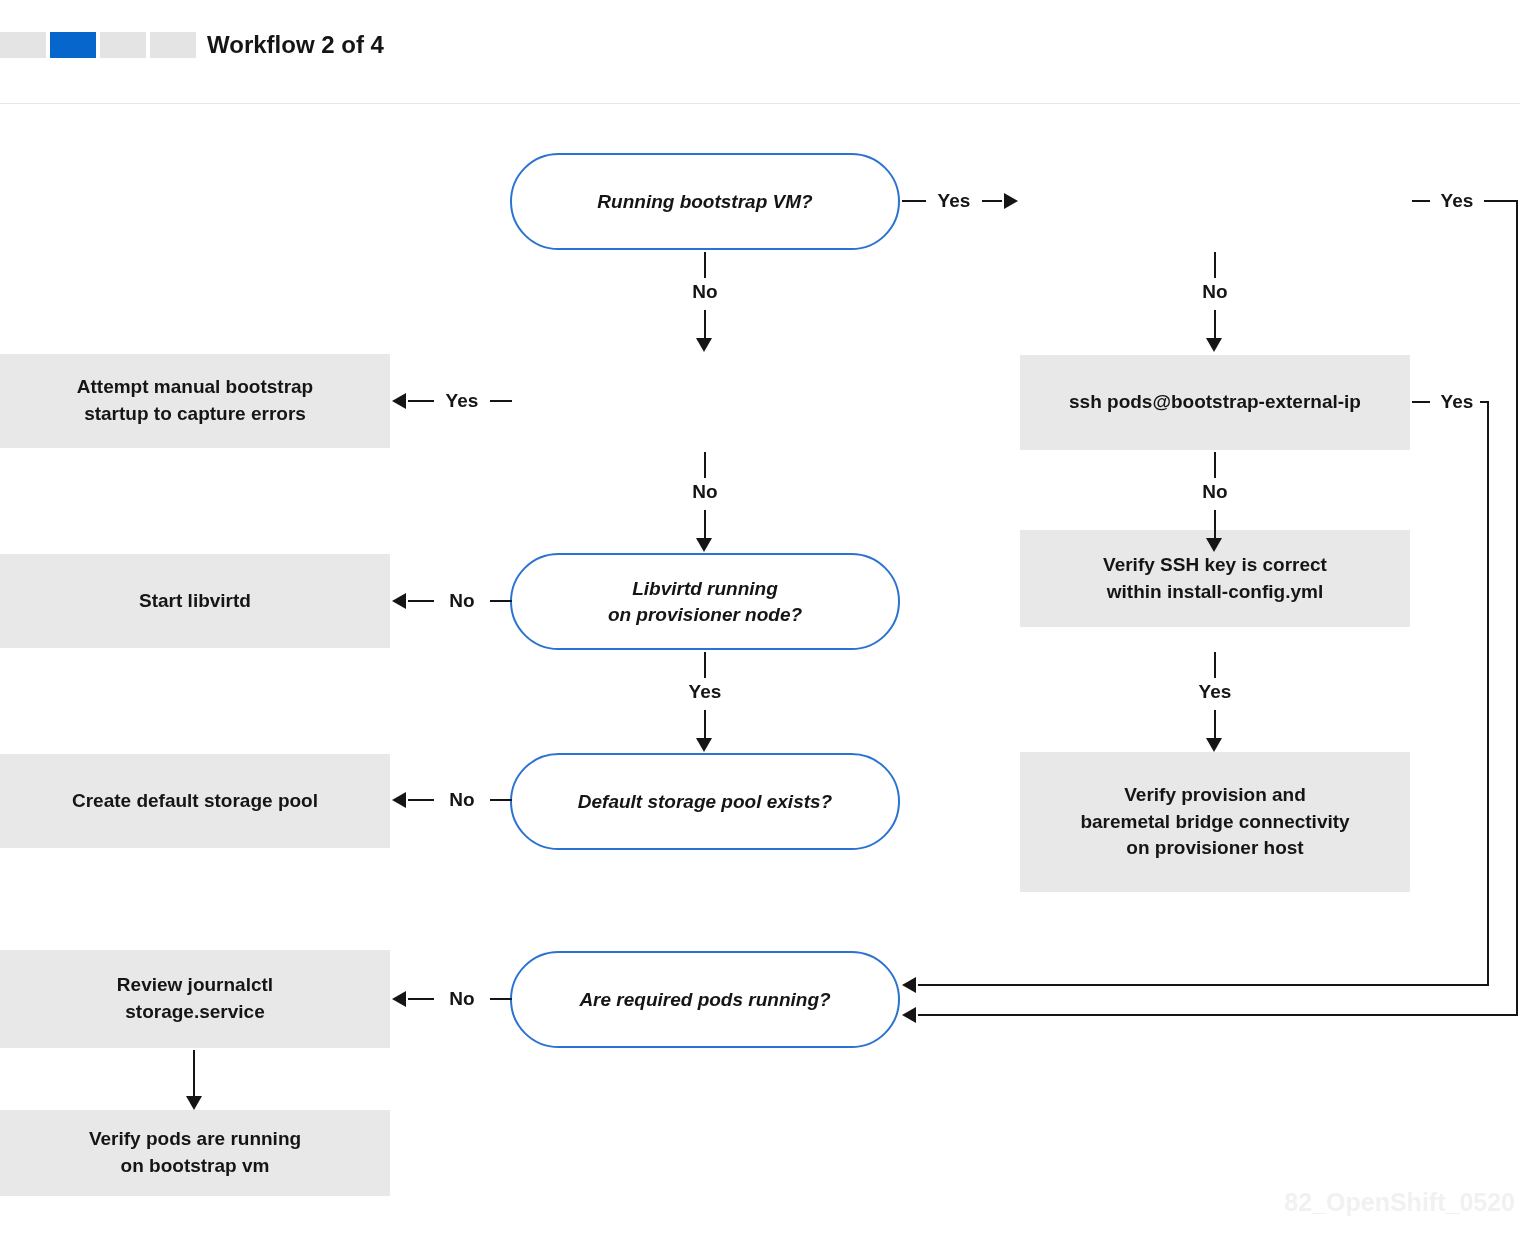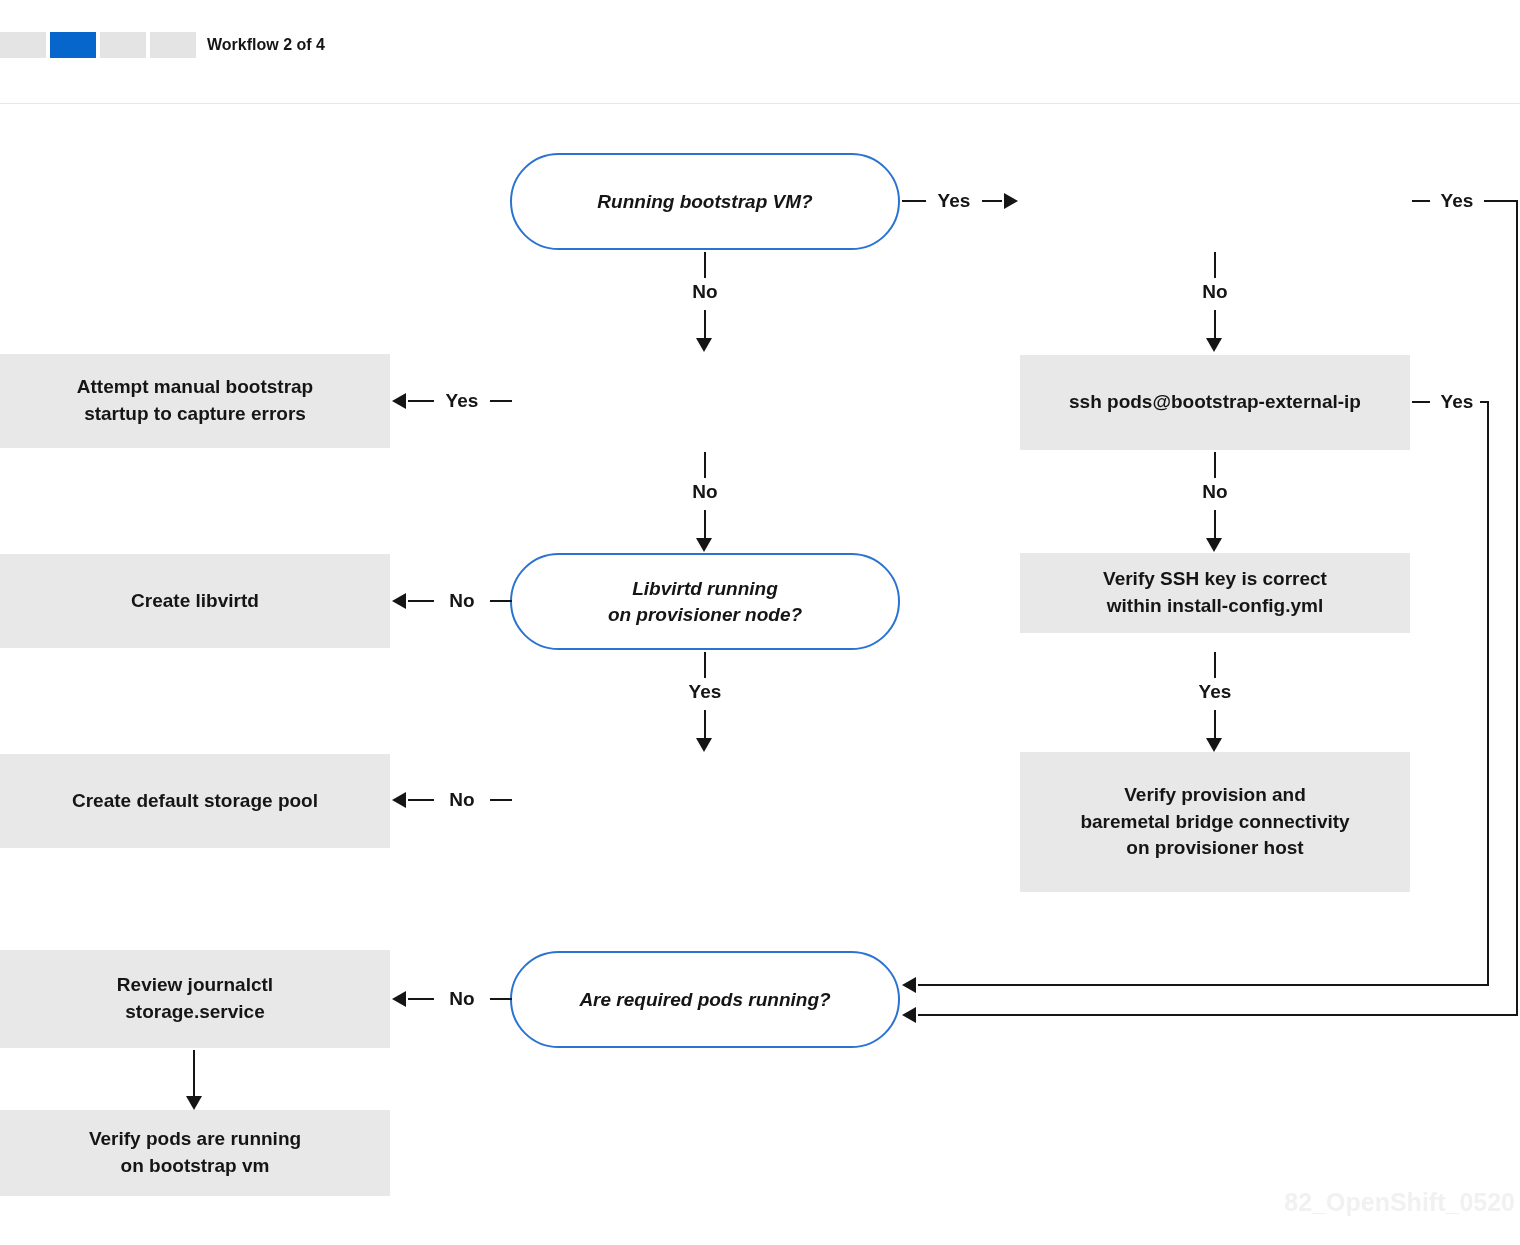--- a/index.html
+++ b/index.html
@@ -3,21 +3,21 @@
 <meta charset="utf-8">
 <style>
   html,body{margin:0;padding:0;background:#ffffff;}
   .canvas{
     position:relative;width:1520px;height:1245px;background:#ffffff;overflow:hidden;
     font-family:"Liberation Sans", sans-serif;color:#151515;
   }
   
   .seg{position:absolute;top:32px;width:46px;height:26px;background:#e4e4e4;}
   .seg.active{background:#0666cc;}
-  .wf-label{position:absolute;left:207px;top:32px;height:26px;line-height:26px;font-size:16px;font-weight:600;}
+  .wf-label{position:absolute;left:207px;top:32px;height:26px;line-height:26px;font-size:24px;font-weight:600;}
   .divider{position:absolute;left:0;top:103px;width:1520px;height:1px;background:#e7e7e7;}
   
   .decision{
     position:absolute;left:510px;width:390px;height:97px;box-sizing:border-box;
     background:#ffffff;border:2px solid #2b73d2;border-radius:49px;
     display:flex;align-items:center;justify-content:center;text-align:center;
     font-style:italic;font-size:19px;font-weight:600;line-height:1.35;white-space:pre-line;
   }
   .action{
     position:absolute;width:390px;background:#e8e8e8;
@@ -44,33 +44,34 @@
   <div class="seg" style="left:0px"></div>
   <div class="seg active" style="left:50px"></div>
   <div class="seg" style="left:100px"></div>
   <div class="seg" style="left:150px"></div>
   <div class="wf-label">Workflow 2 of 4</div>
   <div class="divider"></div>
 
   <div class="decision" style="top:153px">Running bootstrap VM?</div>
   <div class="decision" style="top:553px">Libvirtd running
 on provisioner node?</div>
+  <div class="decision" style="top:753px">Default storage pool exists?</div>
   <div class="decision" style="top:951px">Are required pods running?</div>
 
   <div class="action left" style="top:354px;height:94px">Attempt manual bootstrap
 startup to capture errors</div>
-  <div class="action left" style="top:554px;height:94px">Create libvirtd</div>
+  <div class="action left" style="top:554px;height:94px">Start libvirtd</div>
   <div class="action left" style="top:754px;height:94px">Create default storage pool</div>
   <div class="action left" style="top:950px;height:98px">Review journalctl
 storage.service</div>
   <div class="action left" style="top:1110px;height:86px">Verify pods are running
 on bootstrap vm</div>
 
   <div class="action right" style="top:355px;height:95px">ssh pods@bootstrap-external-ip</div>
-  <div class="action right" style="top:553px;height:80px">Verify SSH key is correct
+  <div class="action right" style="top:530px;height:97px">Verify SSH key is correct
 within install-config.yml</div>
   <div class="action right" style="top:752px;height:140px">Verify provision and
 baremetal bridge connectivity
 on provisioner host</div>
 
   <div class="vline" style="left:704px;top:252px;height:26px"></div>
   <div class="edge-label" style="left:675px;top:279px;width:60px">No</div>
   <div class="vline" style="left:704px;top:310px;height:28px"></div>
   <div class="tri-down" style="left:696px;top:338px"></div>
 

